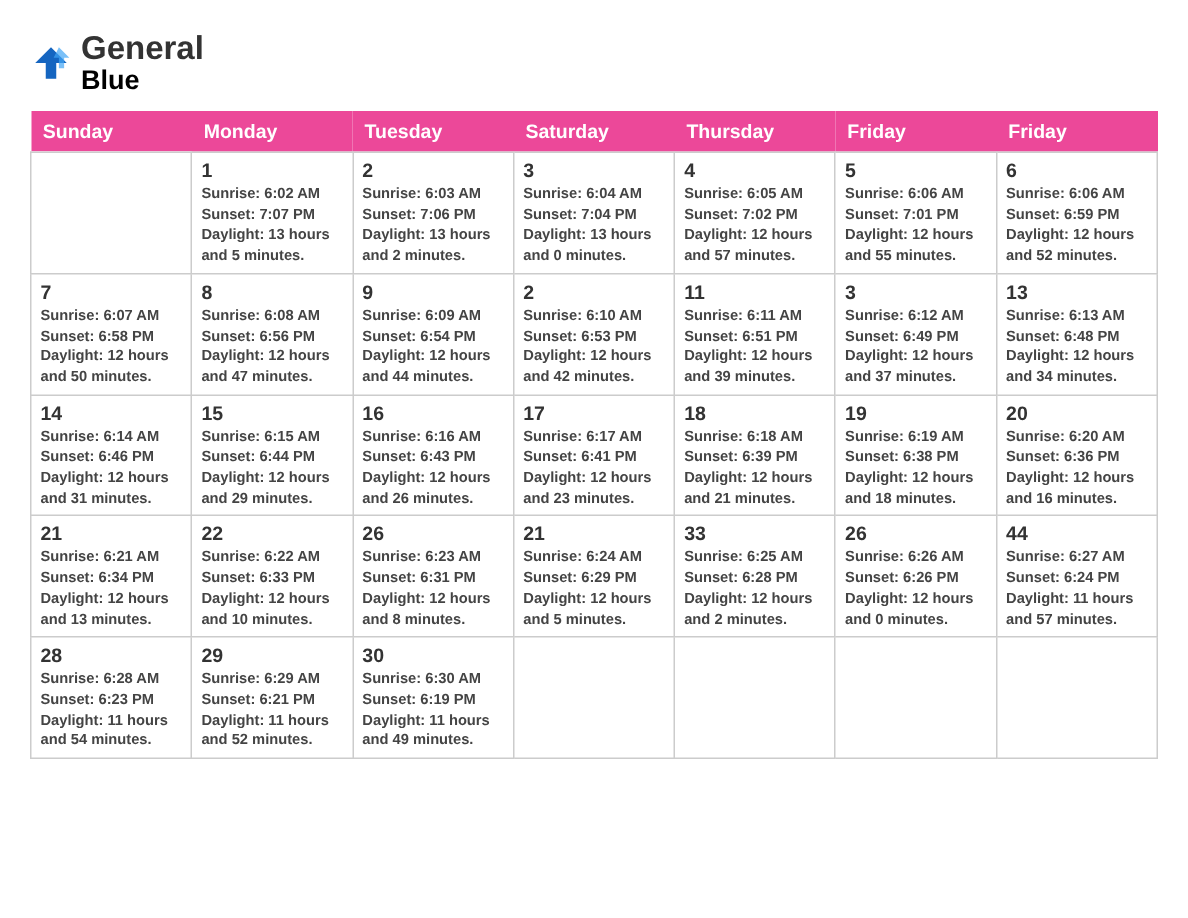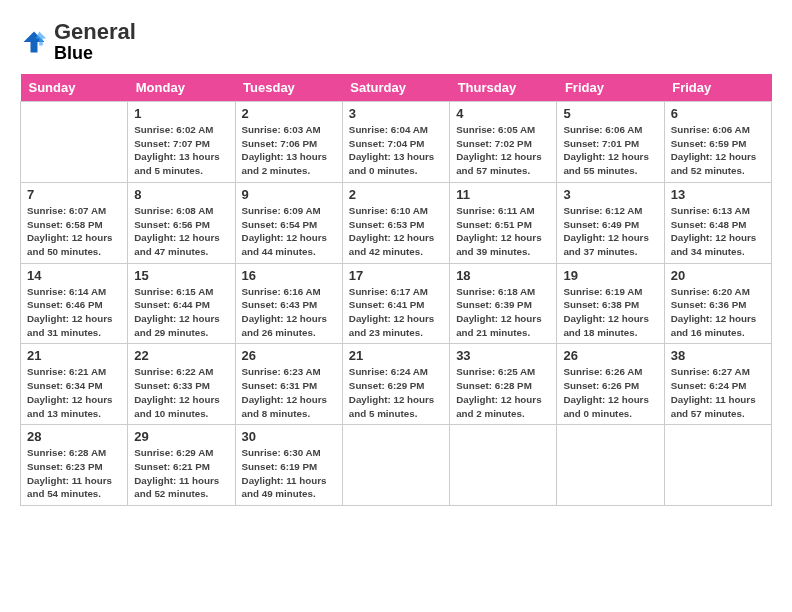--- a/index.html
+++ b/index.html
@@ -226,21 +226,21 @@
         </td>
         <td>
           <div class="date-num">33</div>
           <div class="cell-info">Sunrise: 6:25 AM<br>Sunset: 6:28 PM<br>Daylight: 12 hours and 2 minutes.</div>
         </td>
         <td>
           <div class="date-num">26</div>
           <div class="cell-info">Sunrise: 6:26 AM<br>Sunset: 6:26 PM<br>Daylight: 12 hours and 0 minutes.</div>
         </td>
         <td>
-          <div class="date-num">38</div>
+          <div class="date-num">44</div>
           <div class="cell-info">Sunrise: 6:27 AM<br>Sunset: 6:24 PM<br>Daylight: 11 hours and 57 minutes.</div>
         </td>
       </tr>
       <tr>
         <td>
           <div class="date-num">28</div>
           <div class="cell-info">Sunrise: 6:28 AM<br>Sunset: 6:23 PM<br>Daylight: 11 hours and 54 minutes.</div>
         </td>
         <td>
           <div class="date-num">29</div>

